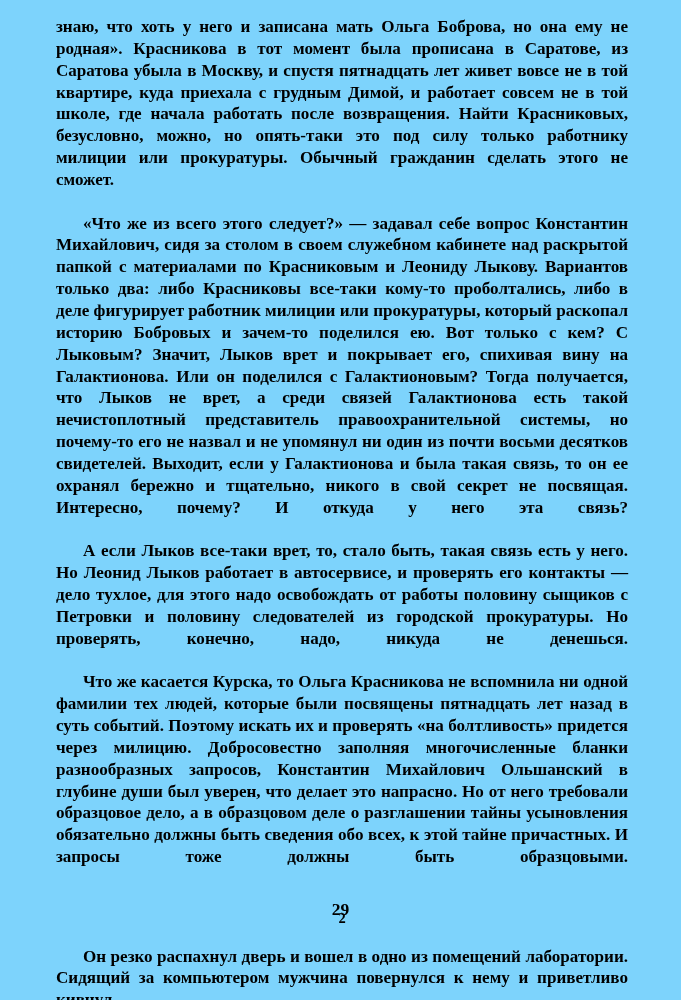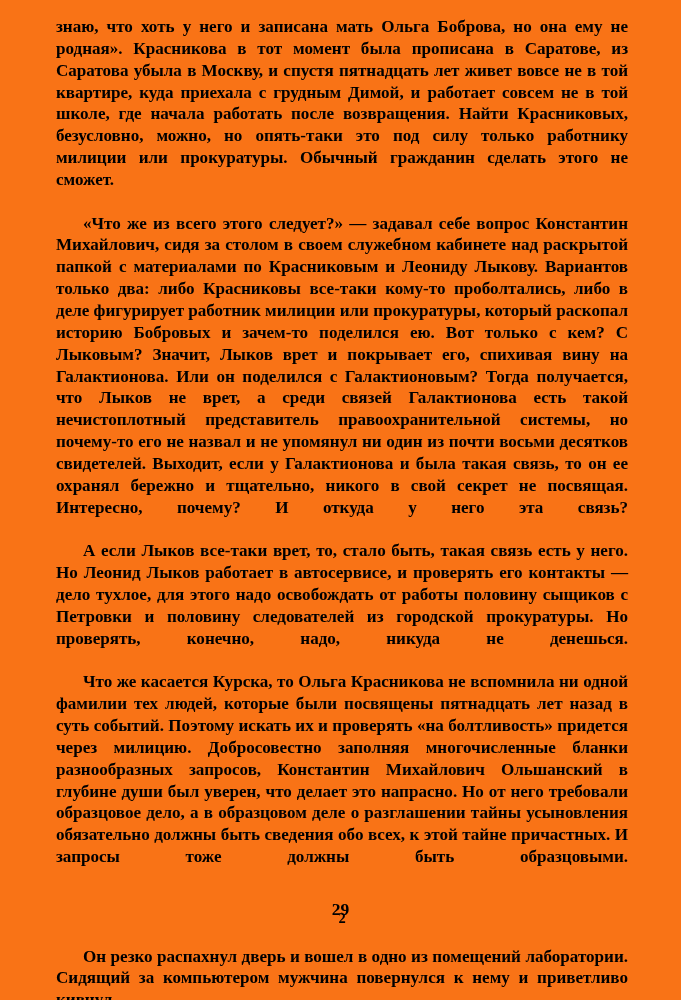--- a/index.html
+++ b/index.html
@@ -13,21 +13,21 @@
     overflow: hidden;
     font-family: "Liberation Serif", "DejaVu Serif", serif;
     color: #000000;
     -webkit-font-smoothing: none;
   }
 
   .page {
     position: relative;
     width: 681px;
     height: 1000px;
-    background: #f97316;
+    background: #7dd3fc;
   }
 
   .text-column {
     position: absolute;
     left: 56px;
     top: 16px;
     width: 572px;
   }
 
   p.para {

